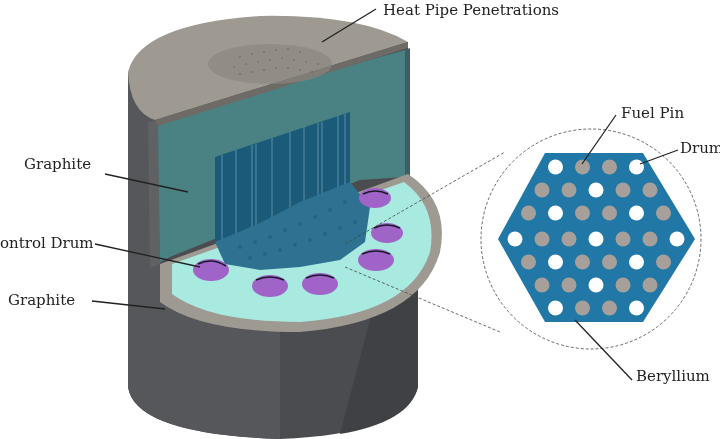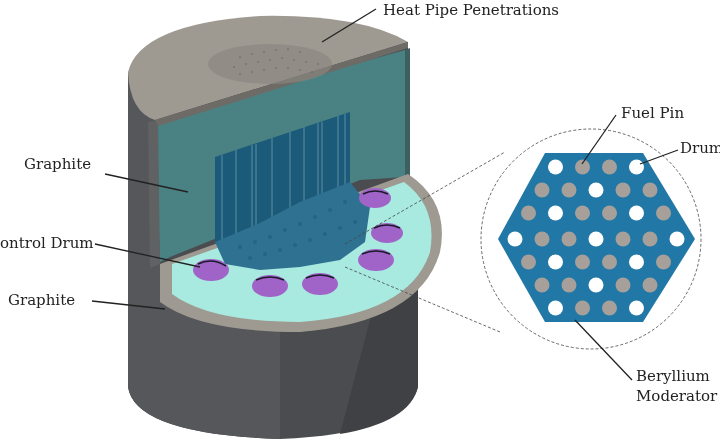--- a/index.html
+++ b/index.html
@@ -172,14 +172,13 @@
     </g>
   </svg>
 
   <div class="label" style="left:383px; top:-2px;">Heat Pipe Penetrations</div>
   <div class="label" style="left:24px; top:152px;">Graphite</div>
   <div class="label" style="left:0px; top:231px;">ontrol Drum</div>
   <div class="label" style="left:0px; top:288px;"><span style="display:inline-block;width:8px;"></span><span>Graphite</span></div>
   <div class="label" style="left:621px; top:101px;">Fuel Pin</div>
   <div class="label" style="left:680px; top:136px;">Drum</div>
   <div class="label" style="left:636px; top:364px;">Beryllium</div>
-  <div class="label" style="left:636px; top:384px;">Moderator</div>
 </div>
 
 </body></html>

